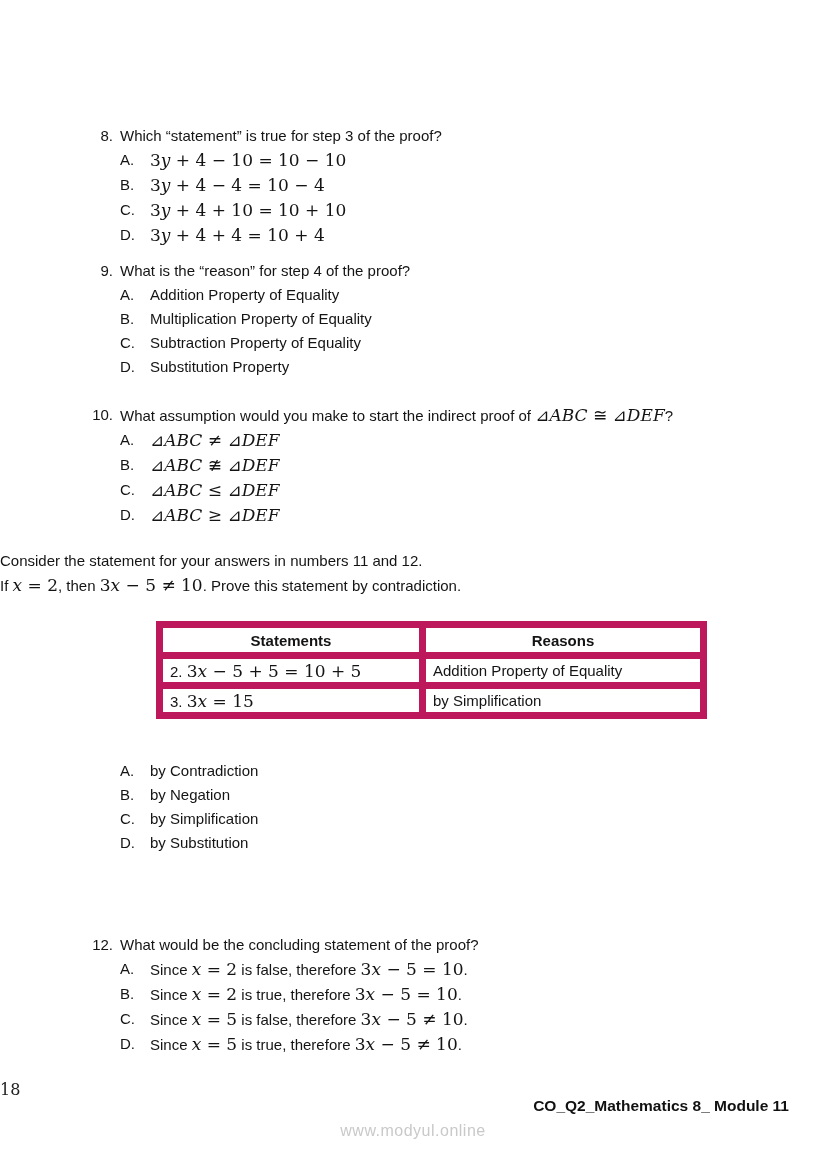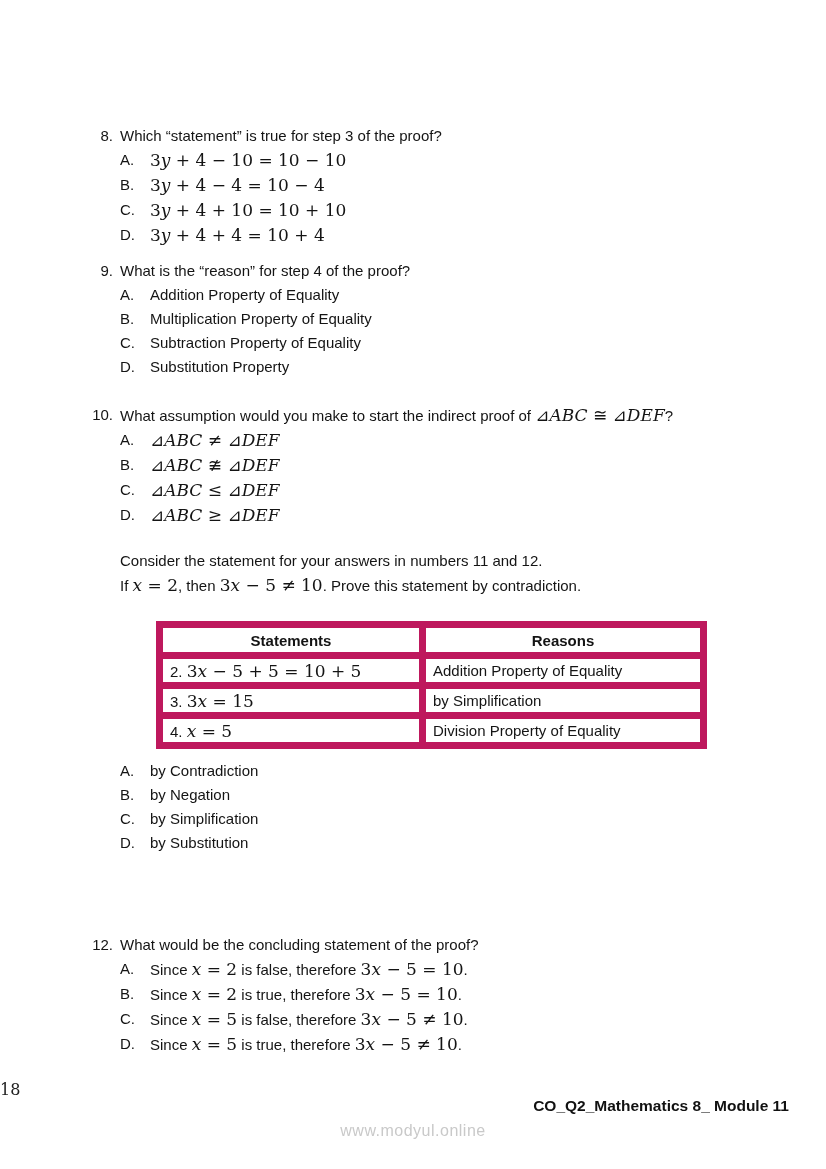--- a/index.html
+++ b/index.html
@@ -10,21 +10,21 @@
   }
   .block{position:absolute;left:0;right:0;}
   .q-line{display:flex;margin-left:87px;line-height:24px;}
   .q-num{flex:0 0 26px;text-align:right;}
   .q-text{margin-left:7px;}
   .option{display:flex;margin-left:120px;line-height:24px;}
   .opt-letter{flex:0 0 19px;}
   .opt-text{margin-left:11px;}
   .math{font-family:"DejaVu Serif","DejaVu Sans",serif;font-size:17px;}
   .math i{font-style:italic;}
-  .p-line{margin-left:120px;line-height:24px;}
+  .p-line{line-height:24px;}
   #proof-table{position:absolute;top:621px;left:156px;border-collapse:collapse;table-layout:fixed;}
   #proof-table th,#proof-table td{
     border:7px solid #be185d;padding:1px 7px;font-size:15px;height:21px;
     overflow:hidden;white-space:nowrap;vertical-align:middle;
   }
   #proof-table th{font-weight:bold;text-align:center;height:22px;}
   #page-number{position:absolute;top:1080px;left:0;right:0;
     font-family:"DejaVu Serif",serif;font-size:16px;color:#222;}
   #module-label{position:absolute;top:1097px;right:37px;font-weight:bold;
     font-size:15.5px;color:#111;}
@@ -119,24 +119,20 @@
     </thead>
   <tbody id="proof-table-body">
       <tr>
         <td><span>2. </span><span class="math">3<i>x</i> − 5 + 5 = 10 + 5</span></td>
         <td>Addition Property of Equality</td>
       </tr>
       <tr>
         <td><span>3. </span><span class="math">3<i>x</i> = 15</span></td>
         <td>by Simplification</td>
       </tr>
-      <tr>
-        <td><span>4. </span><span class="math"><i>x</i> = 5</span></td>
-        <td>Division Property of Equality</td>
-      </tr>
     </tbody>
 </table>
 
 <div id="q-bot-0" class="block" style="top:759px">
     <div class="option">
       <span class="opt-letter">A.</span>
       <span class="opt-text"><span>by Contradiction</span></span>
     </div>
     <div class="option">
       <span class="opt-letter">B.</span>

